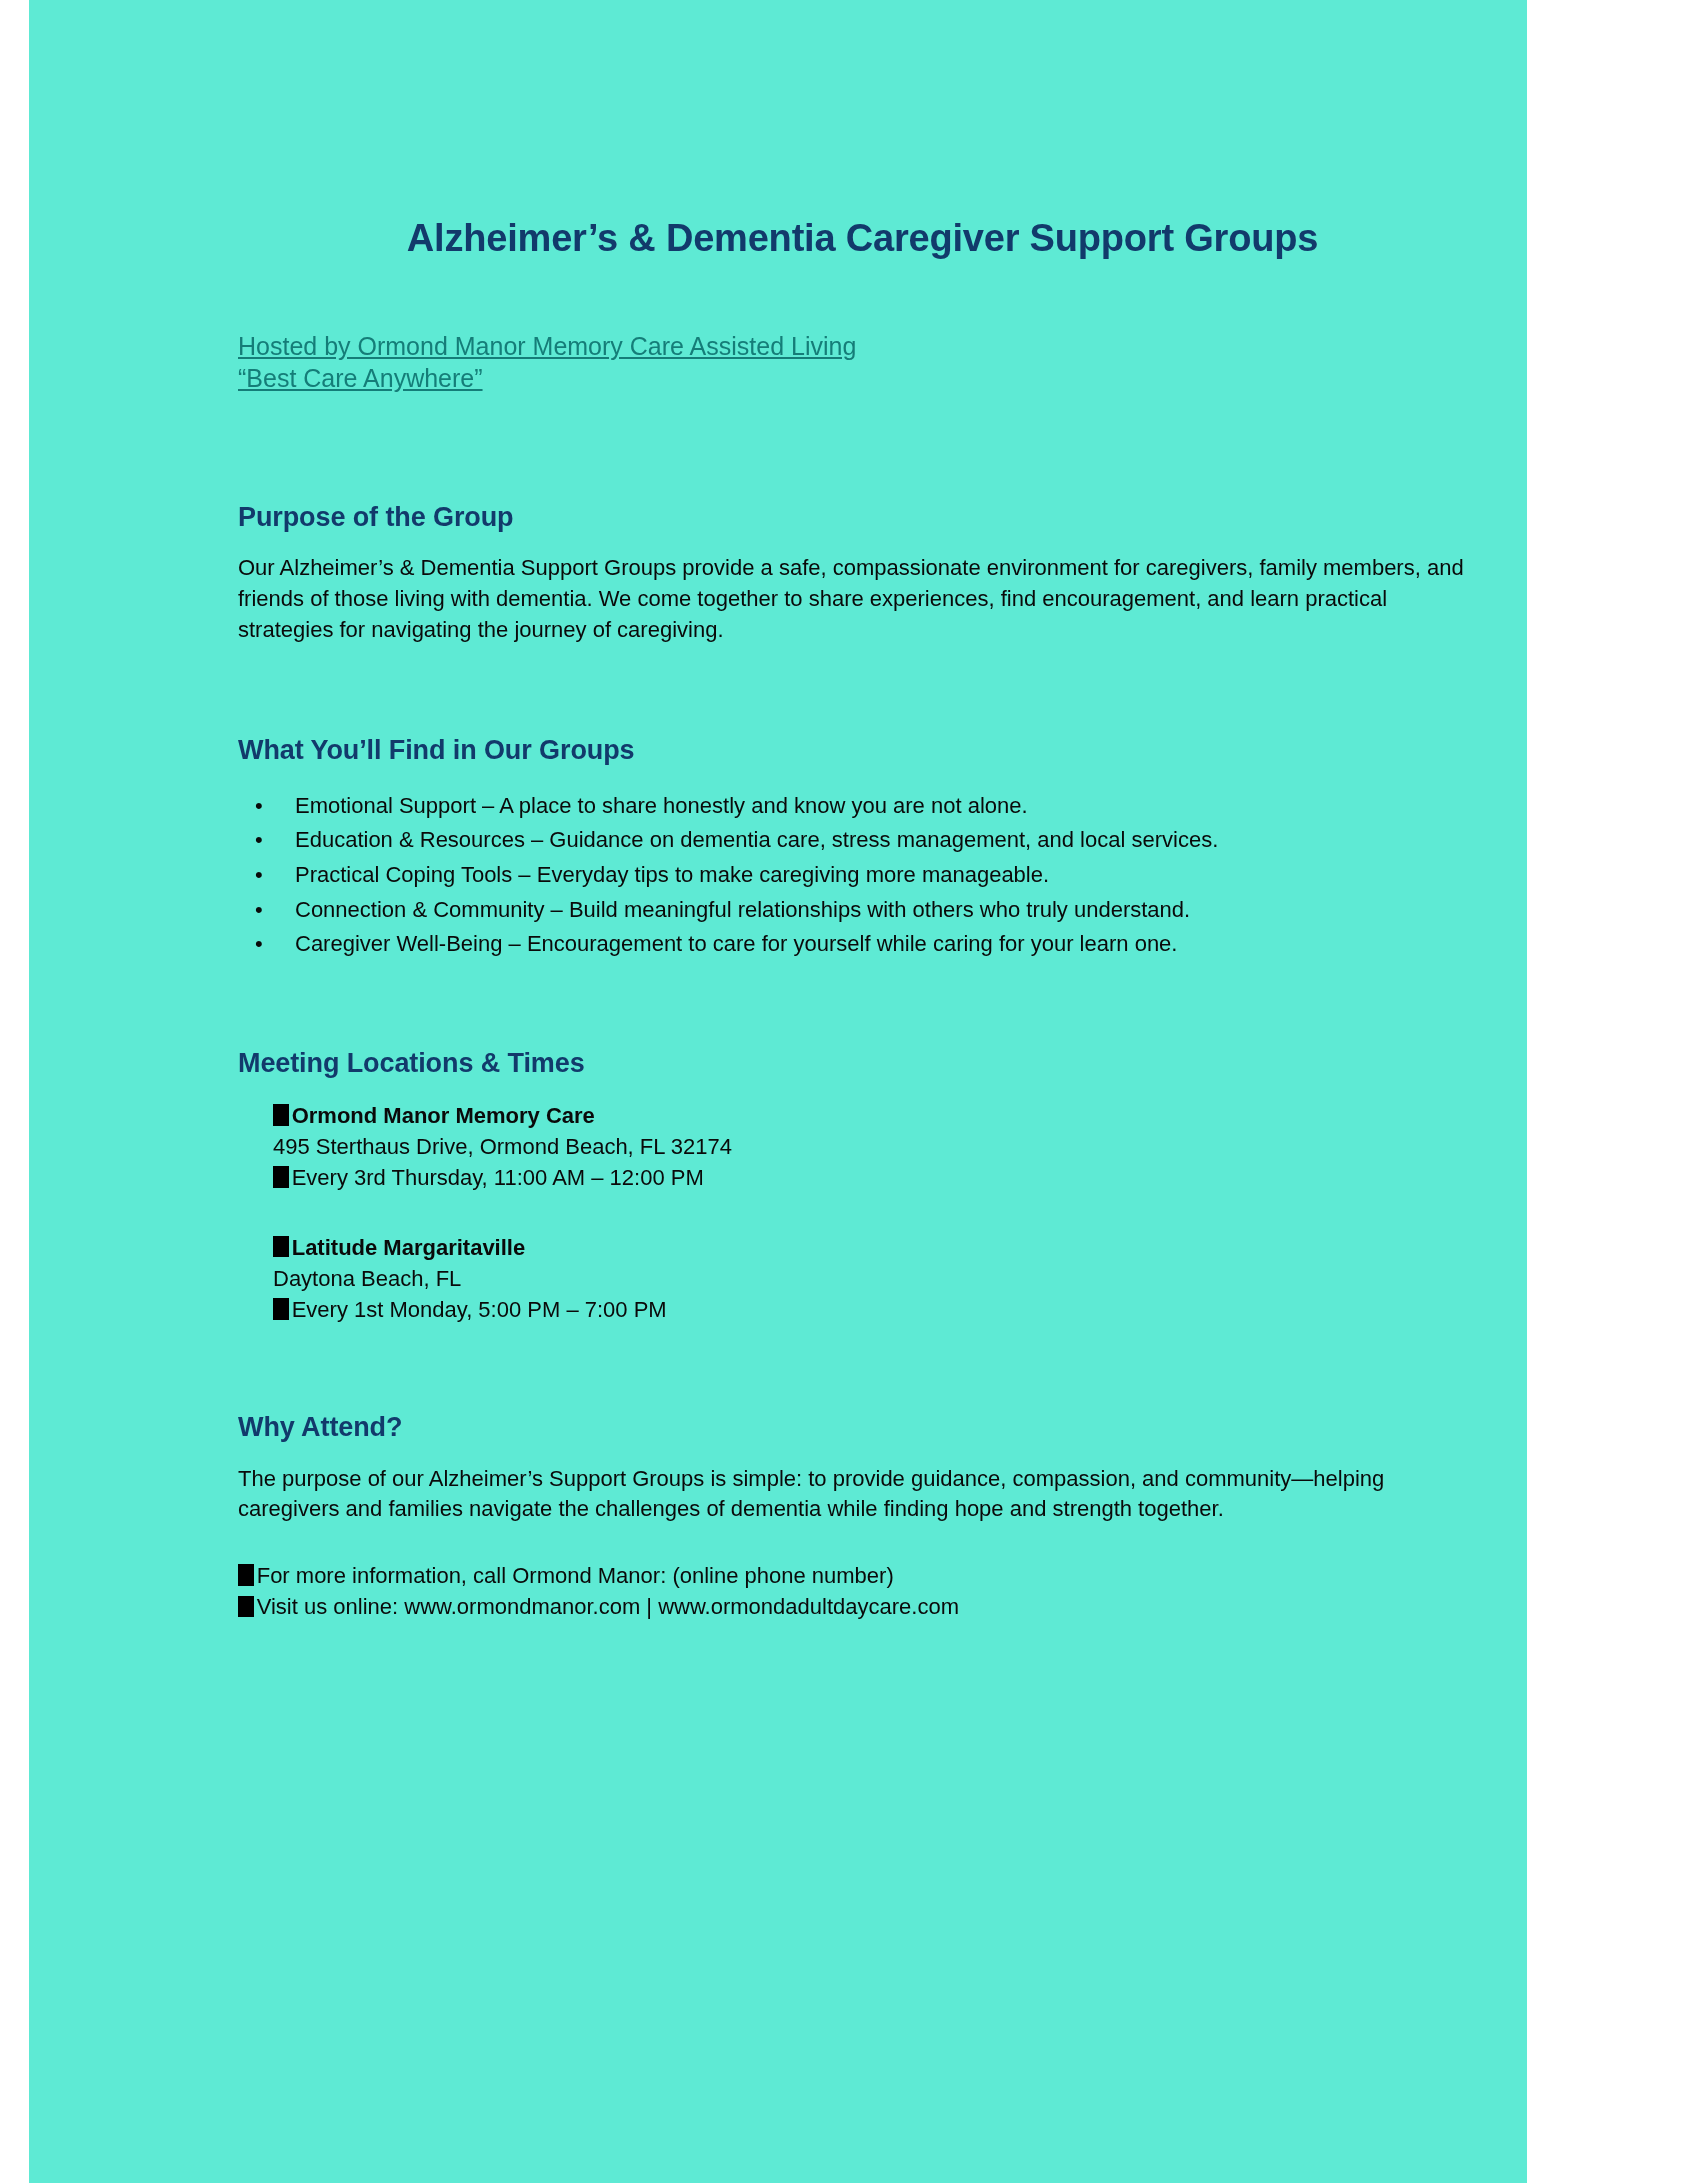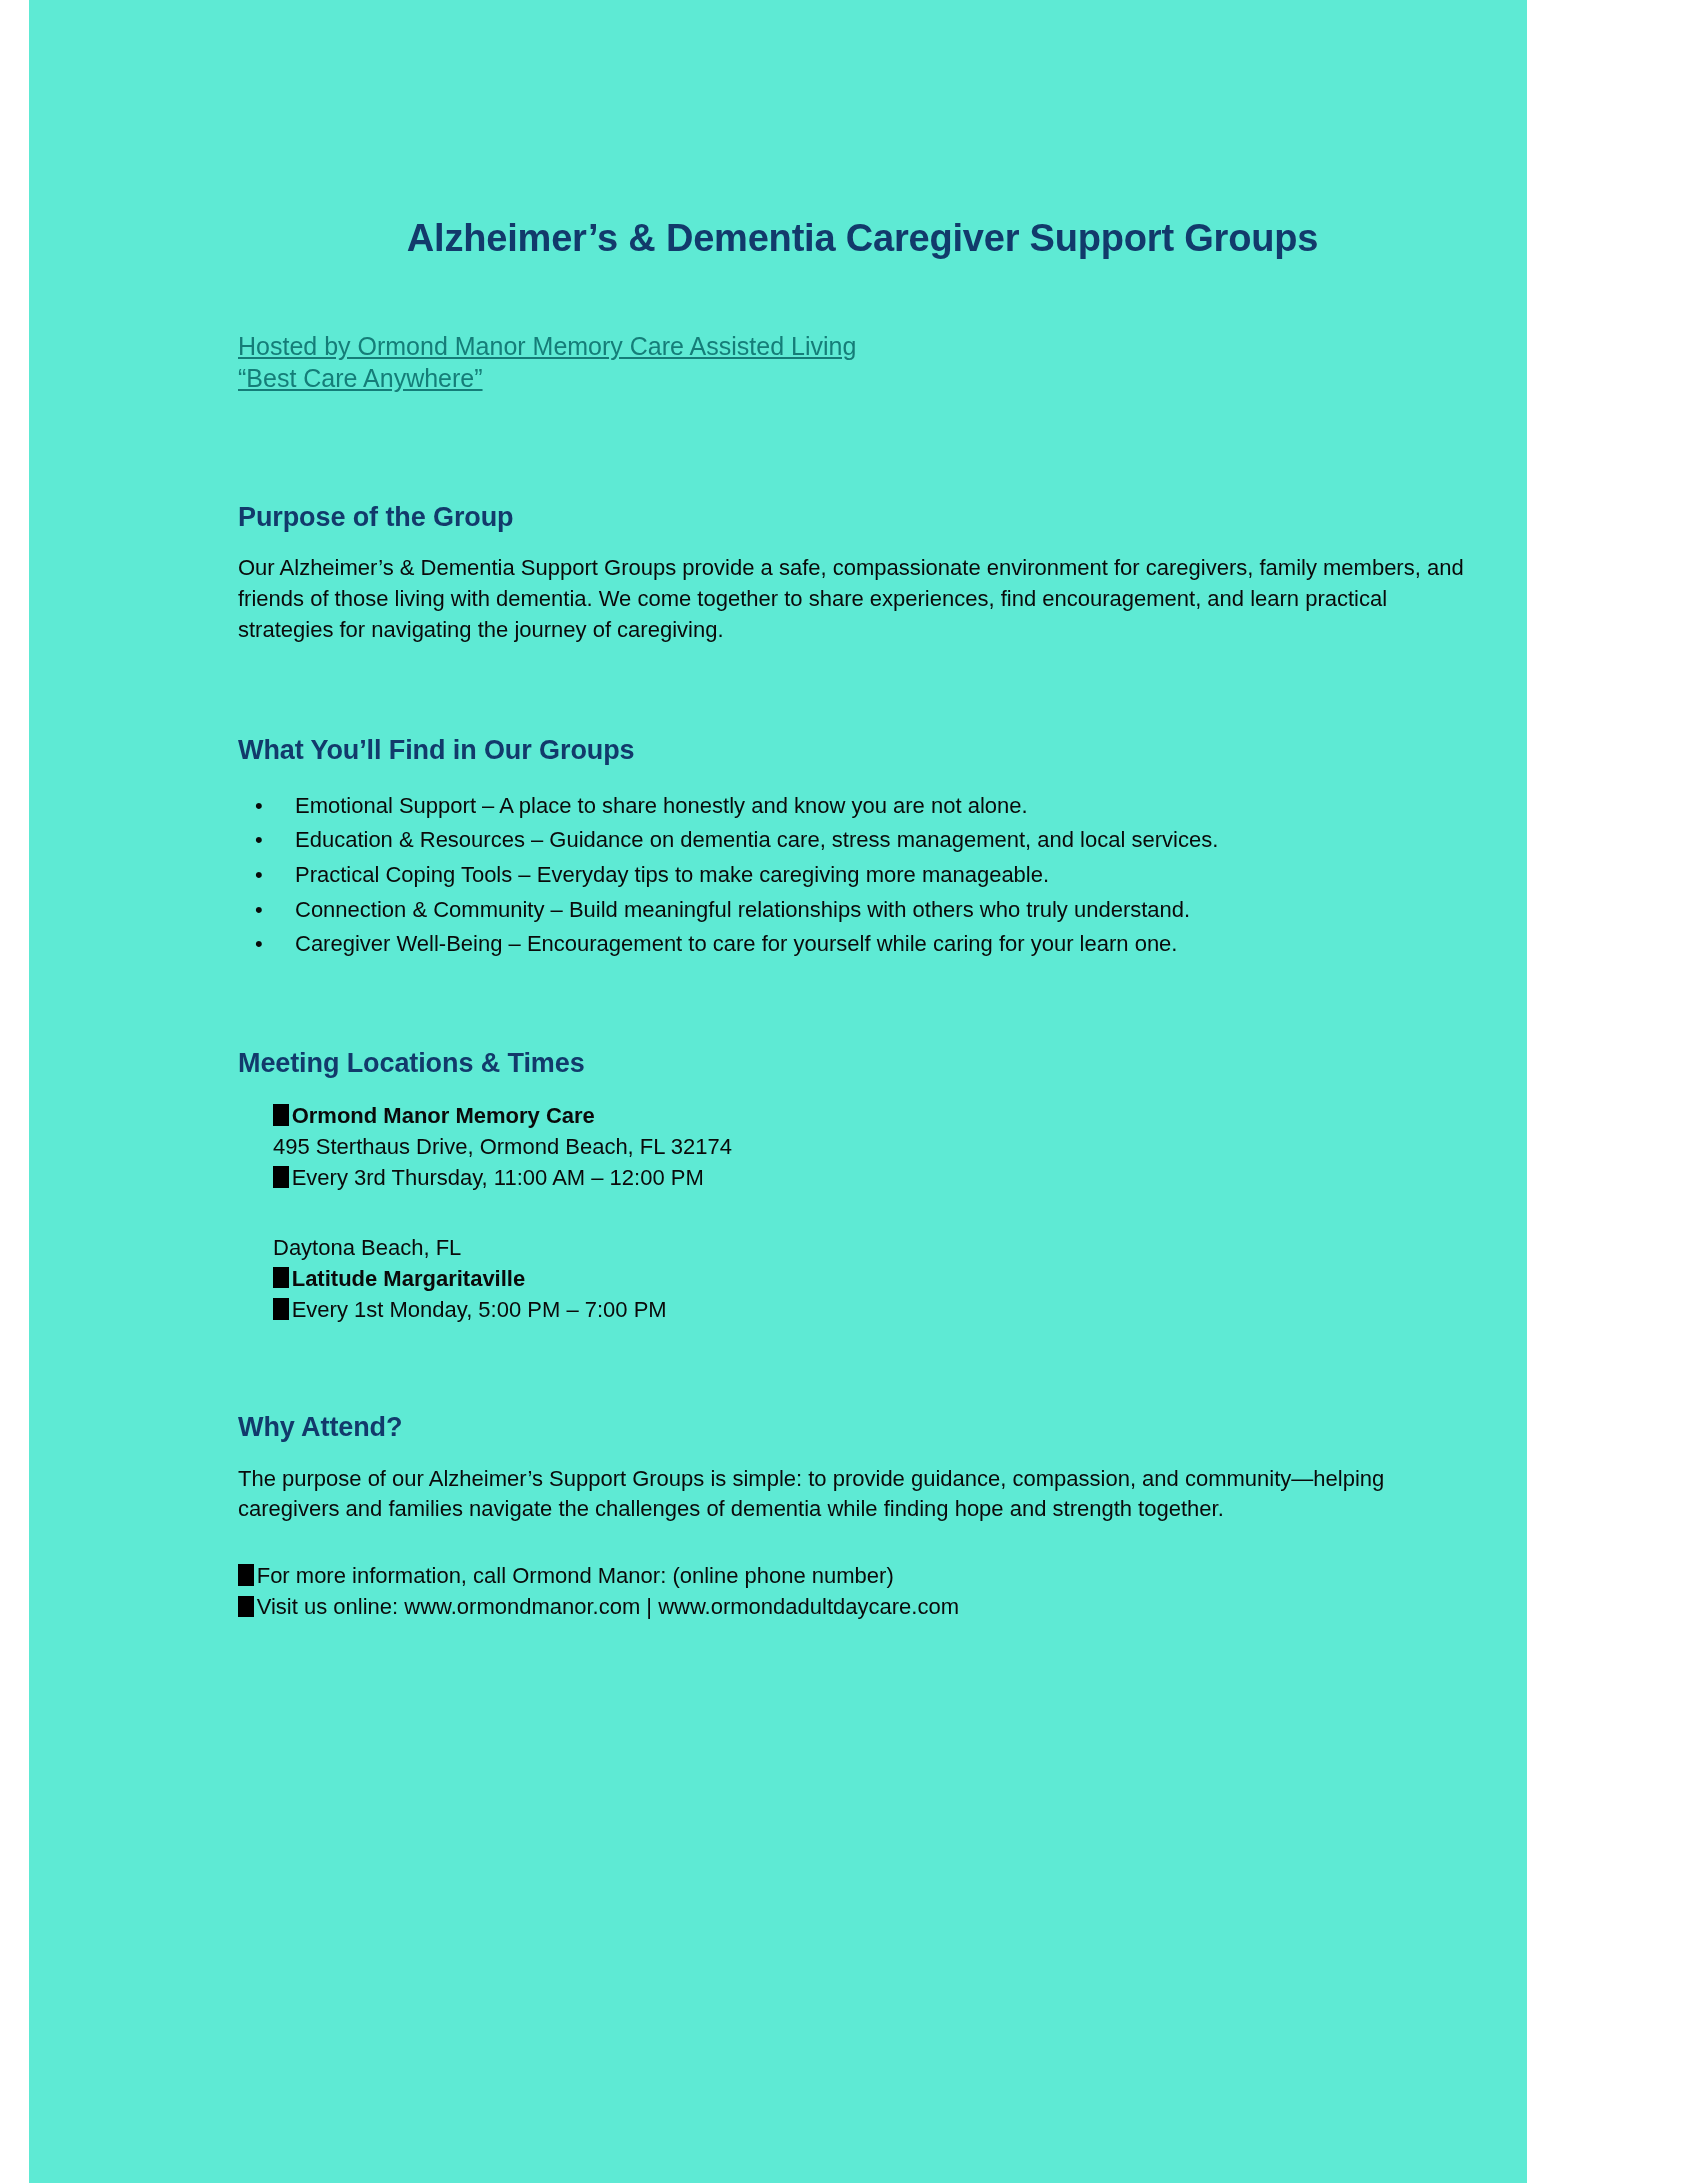--- a/index.html
+++ b/index.html
@@ -182,25 +182,25 @@
       </div>
       <div class="loc-line">
         <span>495 Sterthaus Drive, Ormond Beach, FL 32174</span>
       </div>
       <div class="loc-line">
         <span class="tofu"></span><span>Every 3rd Thursday, 11:00 AM – 12:00 PM</span>
       </div>
     </div>
 
     <div class="location-group second">
-      <div class="loc-line">
-        <span>Daytona Beach, FL</span>
-      </div>
       <div class="loc-line loc-name">
         <span class="tofu"></span><span>Latitude Margaritaville</span>
+      </div>
+      <div class="loc-line">
+        <span>Daytona Beach, FL</span>
       </div>
       <div class="loc-line">
         <span class="tofu"></span><span>Every 1st Monday, 5:00 PM – 7:00 PM</span>
       </div>
     </div>
 
     <h2 class="section-heading sec-why">Why Attend?</h2>
     <p class="body-para">The purpose of our Alzheimer’s Support Groups is simple: to provide guidance, compassion, and community—helping caregivers and families navigate the challenges of dementia while finding hope and strength together.</p>
 
     <div class="contact-block">

